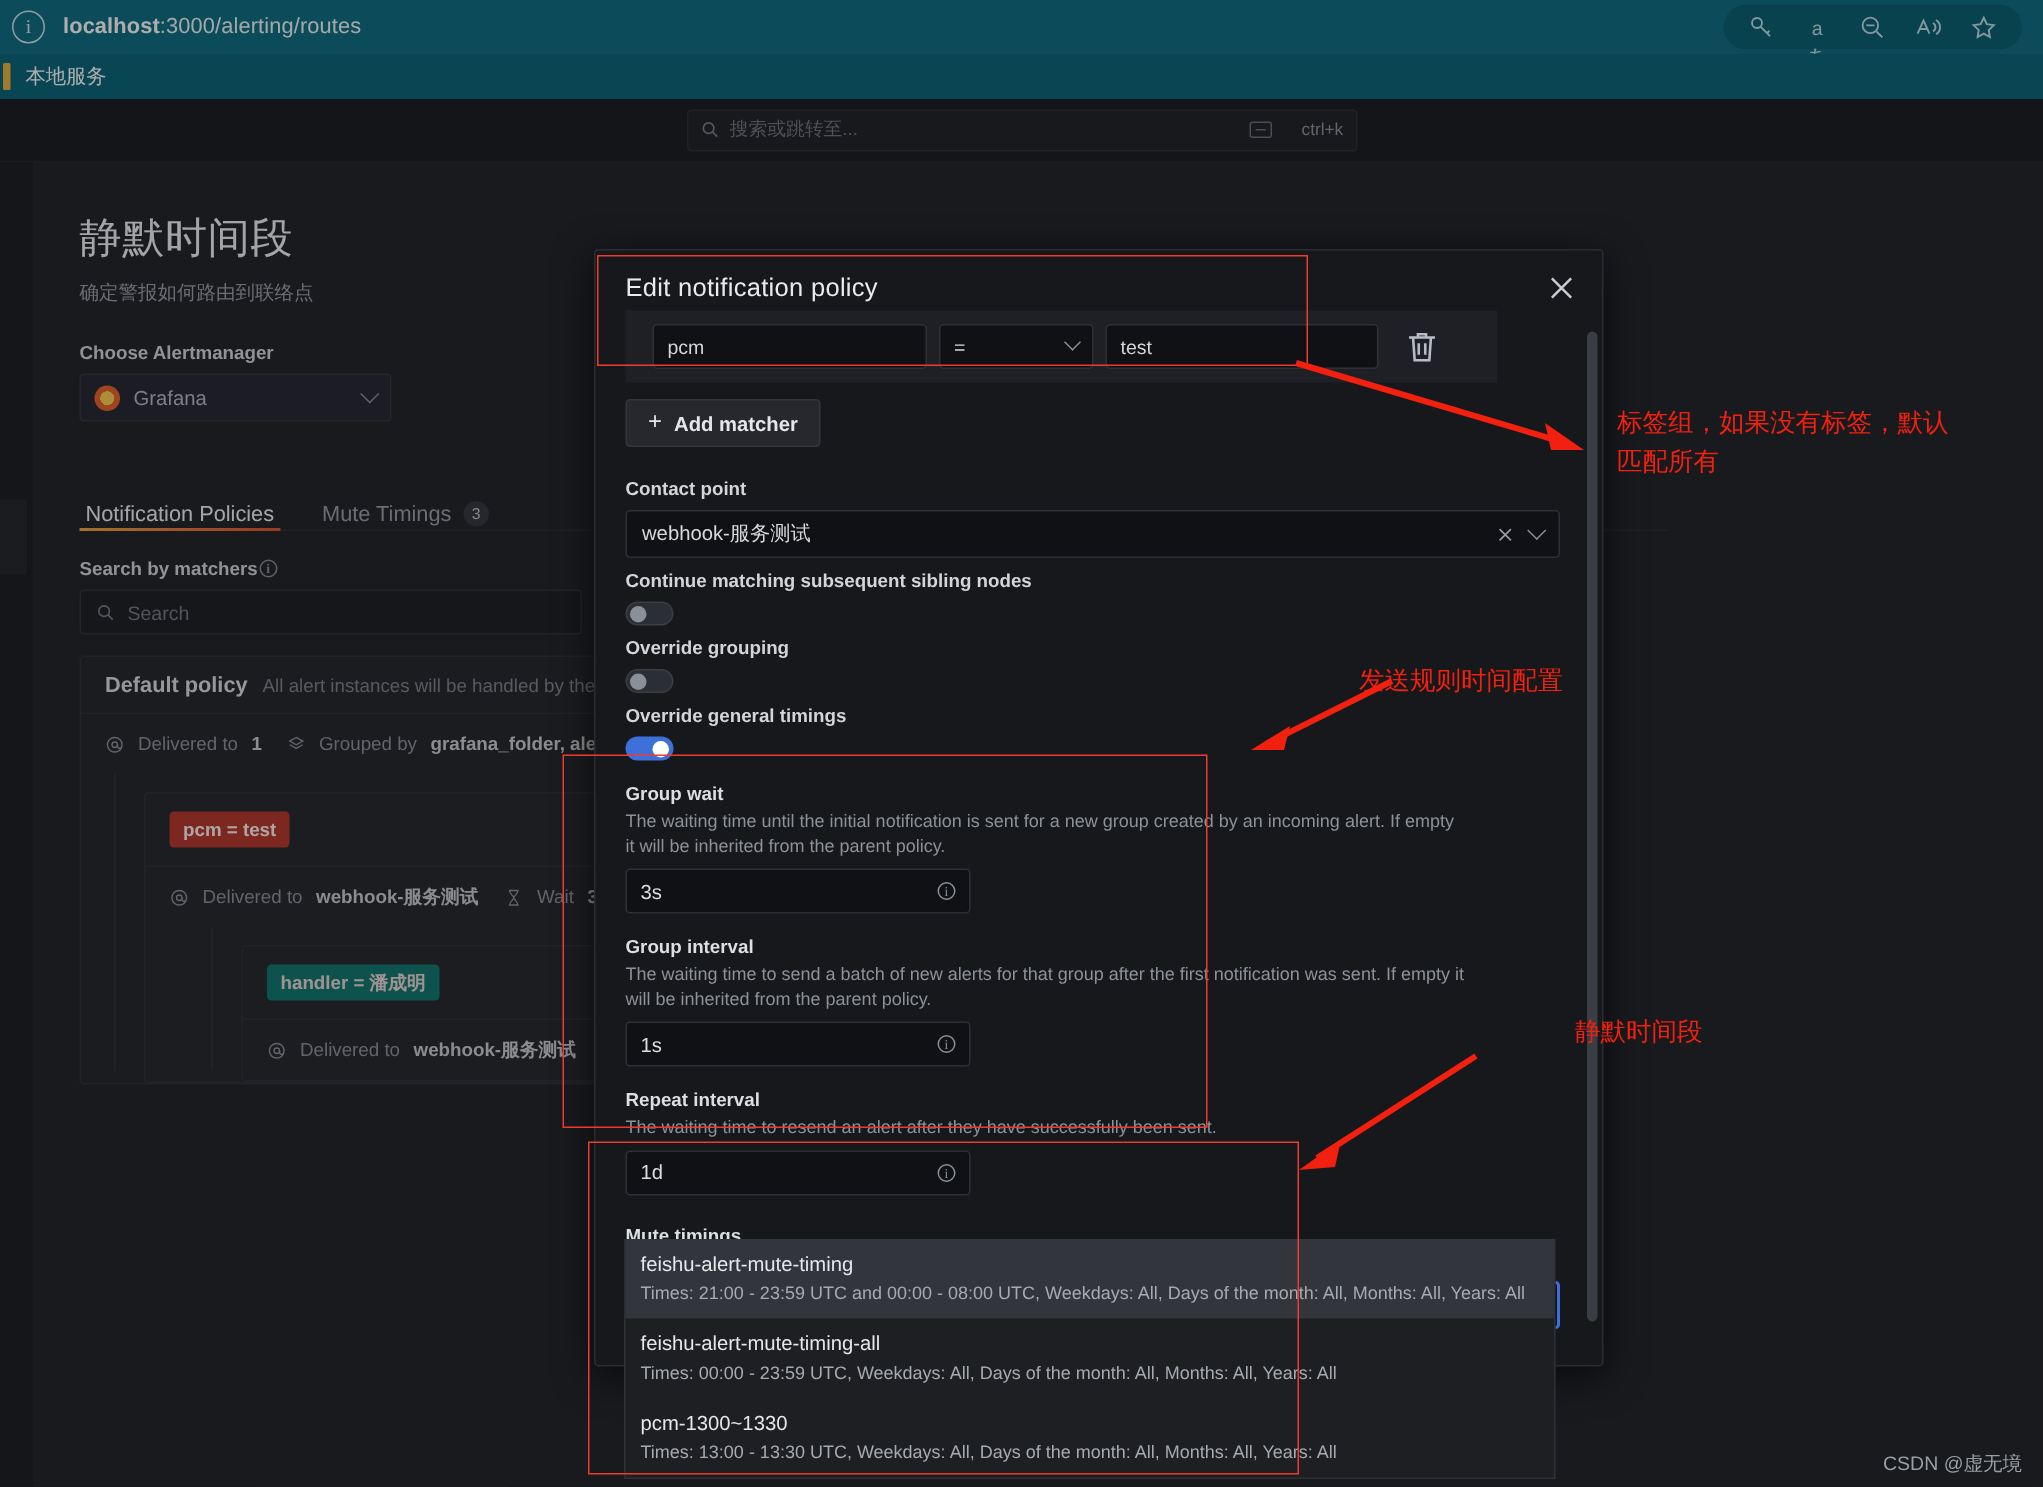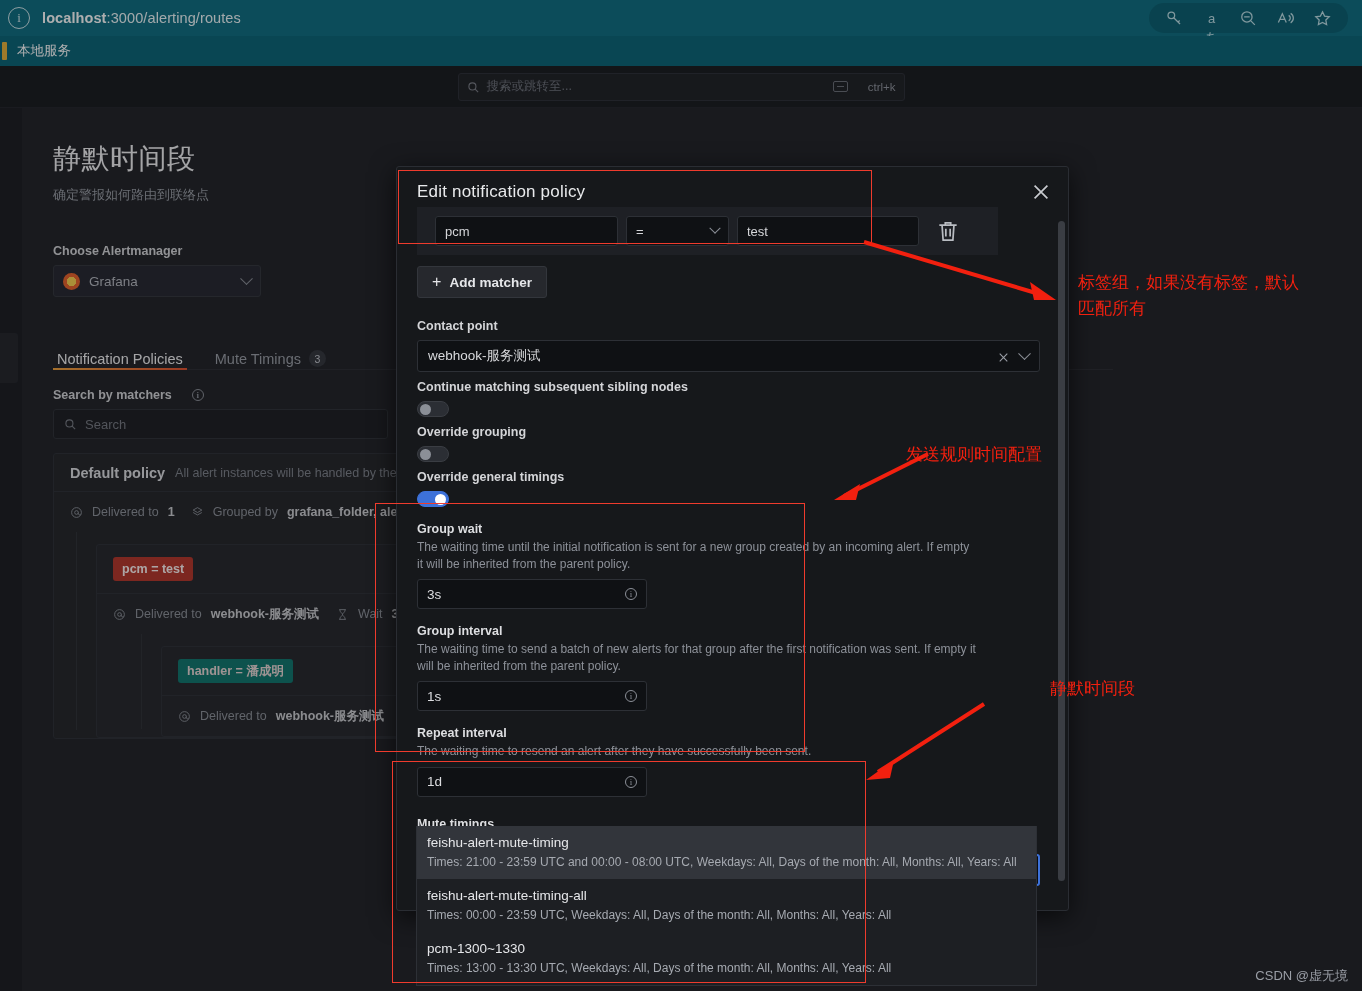--- a/index.html
+++ b/index.html
@@ -83,21 +83,21 @@
     position:absolute; left:22px; top:42px; width:1340px; height:883px;
     background:#212327;
   }
   #page-inner { padding:32px 0 0 31px; }
 
   #page-title { font-size:28px; font-weight:500; color:#f0f0f2; letter-spacing:.5px; }
   #page-sub { margin-top:8px; font-size:13px; color:#9a9ea6; }
 
   .field-label { font-size:12.5px; font-weight:600; color:#d4d5d8; }
 
-  #am-label { margin-top:40px; }
+  #am-label { margin-top:24px; }
   #am-select {
     margin-top:7px; width:208px; height:32px; background:#262830;
     border:1px solid #33363d; border-radius:3px;
     display:flex; align-items:center; padding:0 9px; gap:9px;
   }
   #am-logo {
     width:17px;height:17px;border-radius:50%;
     background:radial-gradient(circle at 50% 50%, #f9d14e 0 38%, #e8622a 39% 100%);
     flex:0 0 auto;
   }
@@ -115,21 +115,21 @@
   .tab.active::after {
     content:""; position:absolute; left:0; right:0; bottom:-1px; height:2px;
     background:linear-gradient(90deg,#f2a33c,#e0512f);
   }
   .tab-badge {
     min-width:17px; height:17px; padding:0 5px; border-radius:9px; background:#33363d;
     font-size:10.5px; color:#c4c7cd; display:flex; align-items:center; justify-content:center;
   }
 
   #matchers-label {
-    margin-top:18px; display:flex; align-items:center; gap:20px;
+    margin-top:18px; display:flex; align-items:center; gap:1px;
   }
   .info-circ {
     width:12px;height:12px;border-radius:50%;border:1.2px solid #8b8f97;
     font-size:9px;color:#8b8f97;display:flex;align-items:center;justify-content:center;
     font-family:"Liberation Serif",serif; flex:0 0 auto;
   }
   #search-matchers {
     margin-top:7px; width:335px; height:30px; background:#1d1f23;
     border:1px solid #2f3238; border-radius:3px;
     display:flex; align-items:center; gap:8px; padding:0 10px;

